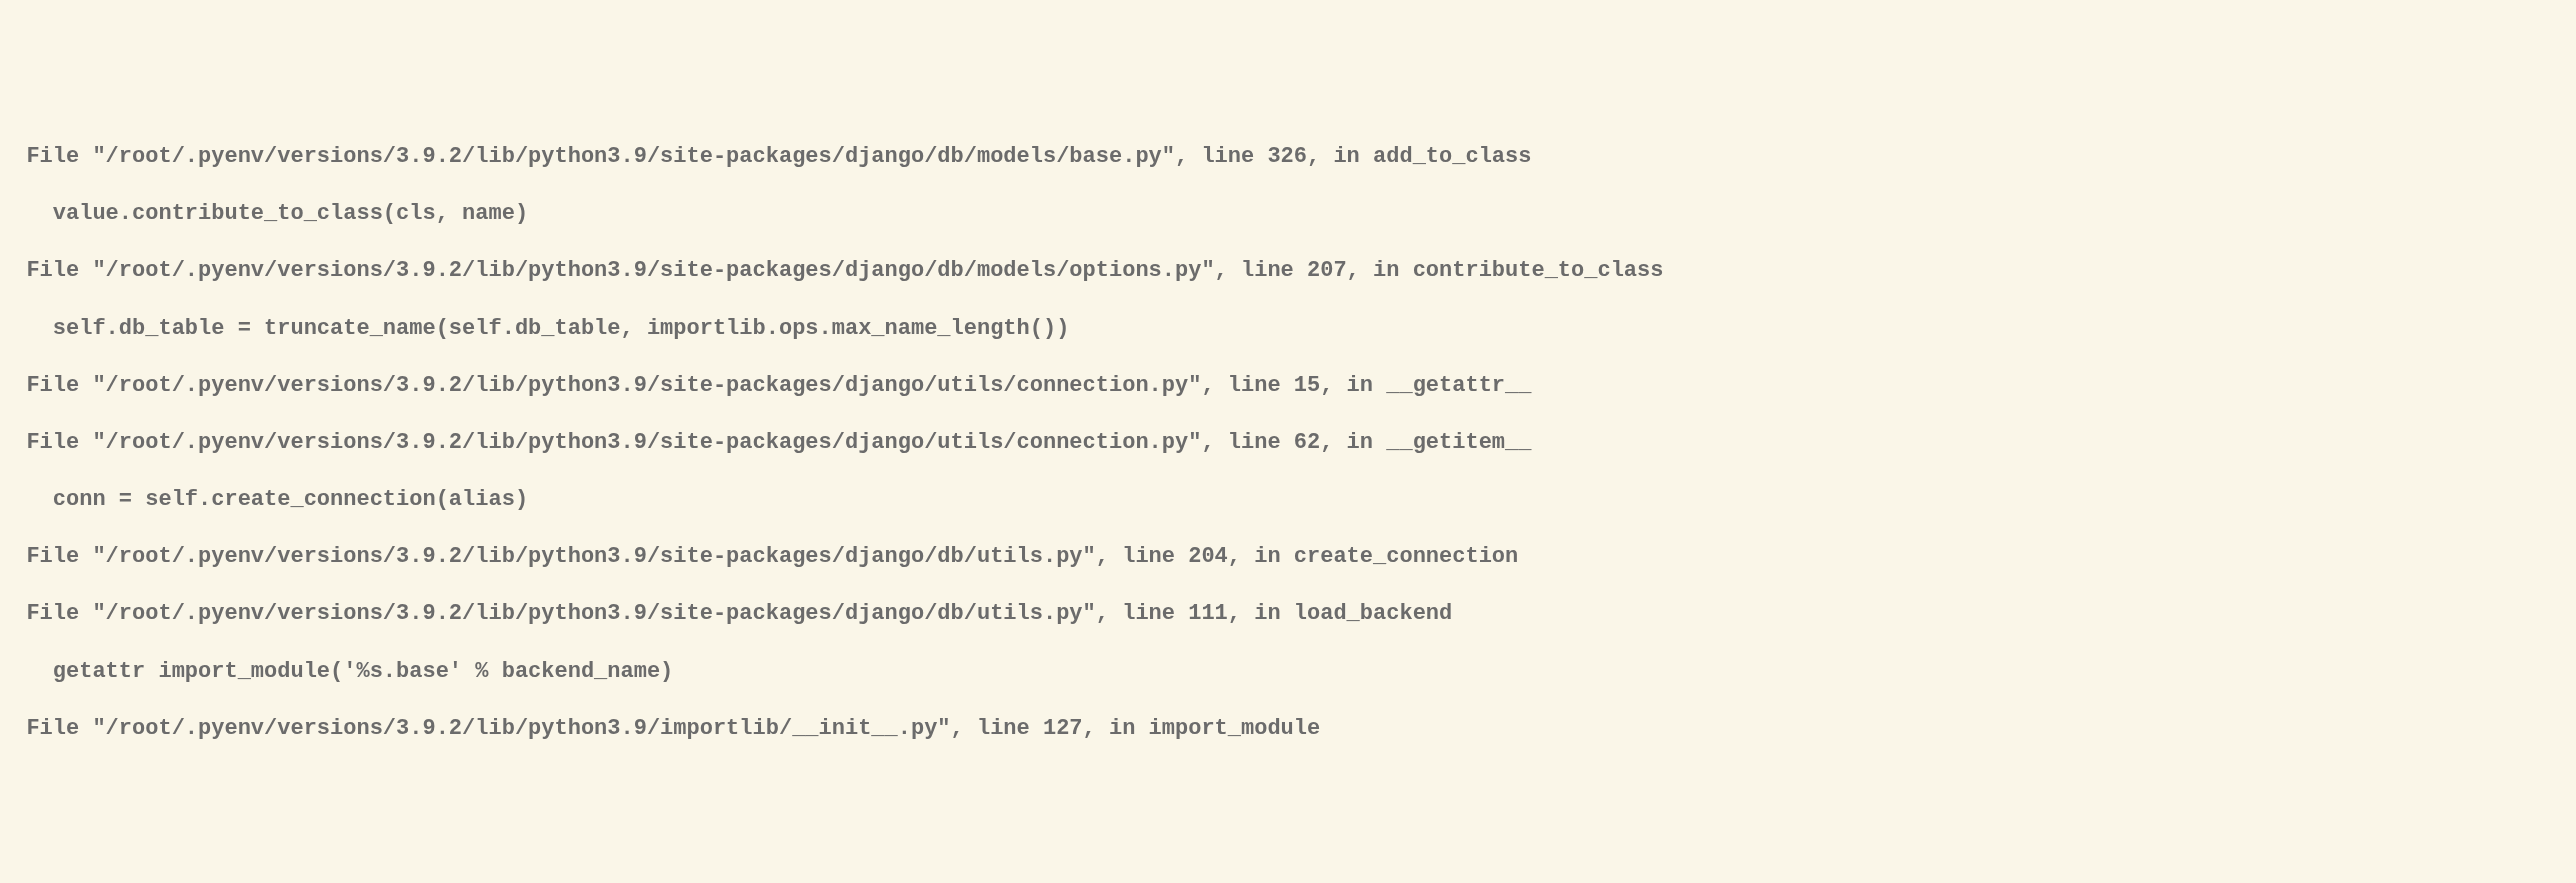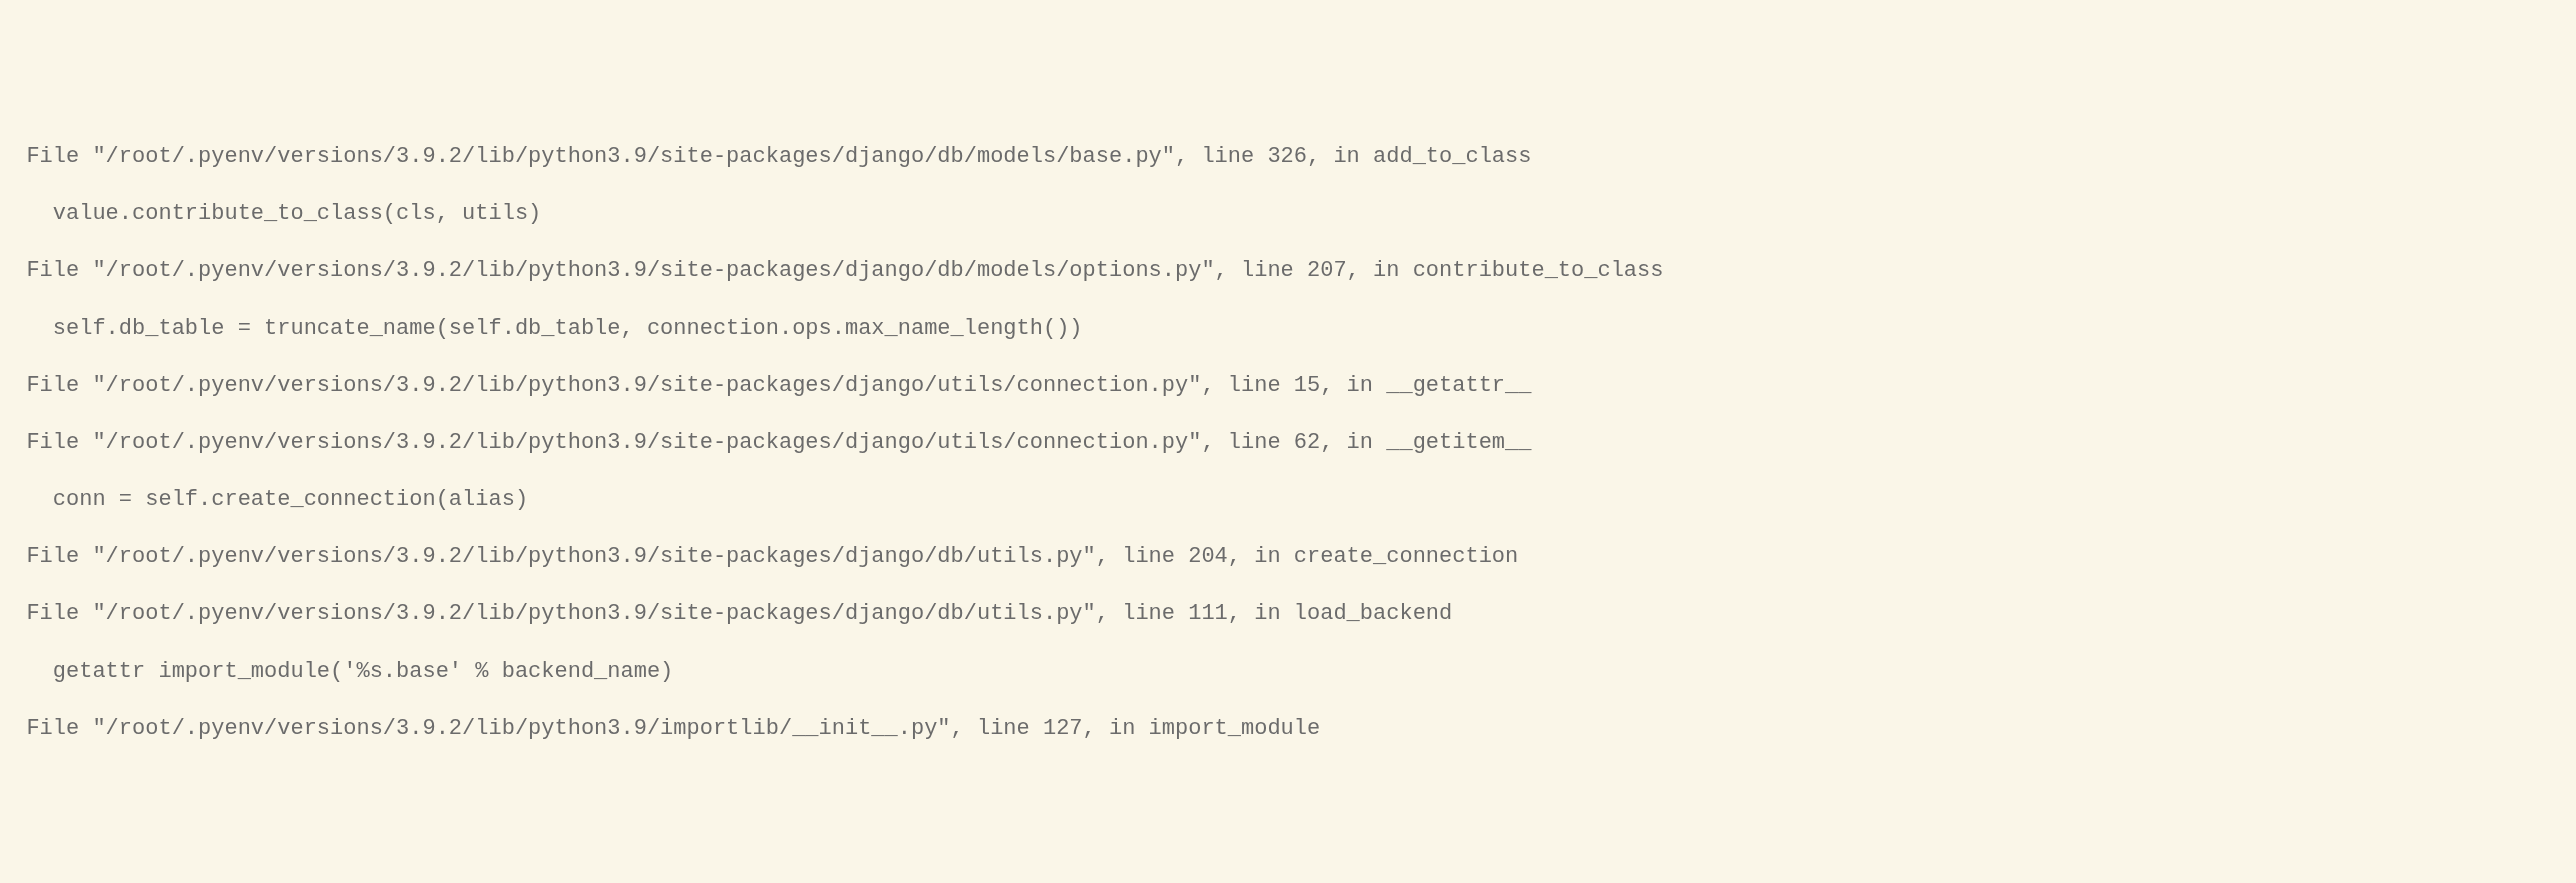--- a/index.html
+++ b/index.html
@@ -15,32 +15,33 @@
       color: #6b6b6b;
       padding: 0;
       white-space: pre;
       overflow-x: hidden;
     }
     .traceback {
       padding: 0;
     }
     .line {
       white-space: pre;
+      font-weight: bold;
     }
   </style>
 </head>
 <body>
 
 
 
 <div class="traceback">
 <div class="line">  File "/root/.pyenv/versions/3.9.2/lib/python3.9/site-packages/django/db/models/base.py", line 326, in add_to_class</div>
-<div class="line">    value.contribute_to_class(cls, utils)</div>
+<div class="line">    value.contribute_to_class(cls, name)</div>
 <div class="line">  File "/root/.pyenv/versions/3.9.2/lib/python3.9/site-packages/django/db/models/options.py", line 207, in contribute_to_class</div>
-<div class="line">    self.db_table = truncate_name(self.db_table, connection.ops.max_name_length())</div>
+<div class="line">    self.db_table = truncate_name(self.db_table, importlib.ops.max_name_length())</div>
 <div class="line">  File "/root/.pyenv/versions/3.9.2/lib/python3.9/site-packages/django/utils/connection.py", line 15, in __getattr__</div>
 <div class="line">  File "/root/.pyenv/versions/3.9.2/lib/python3.9/site-packages/django/utils/connection.py", line 62, in __getitem__</div>
 <div class="line">    conn = self.create_connection(alias)</div>
 <div class="line">  File "/root/.pyenv/versions/3.9.2/lib/python3.9/site-packages/django/db/utils.py", line 204, in create_connection</div>
 <div class="line">  File "/root/.pyenv/versions/3.9.2/lib/python3.9/site-packages/django/db/utils.py", line 111, in load_backend</div>
 <div class="line">    getattr import_module('%s.base' % backend_name)</div>
 <div class="line">  File "/root/.pyenv/versions/3.9.2/lib/python3.9/importlib/__init__.py", line 127, in import_module</div>
 
 
 

